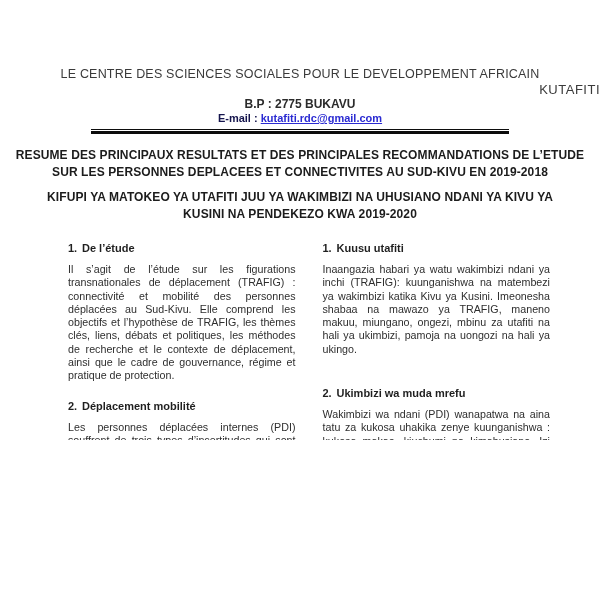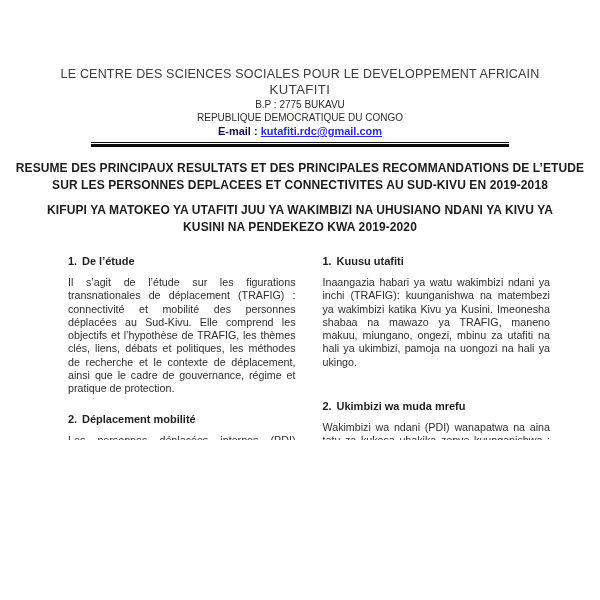--- a/index.html
+++ b/index.html
@@ -25,25 +25,27 @@
     font-size: 12.5px;
     line-height: 16px;
     color: #3a3a3a;
     letter-spacing: 0.2px;
   }
   .org-short {
     font-size: 13px;
     line-height: 16px;
     color: #3a3a3a;
     letter-spacing: 0.5px;
+    text-align: right;
   }
   .address-line, .country-line {
-    font-size: 10px;
+    font-size: 12px;
     line-height: 13px;
     color: #2b2b2b;
+    font-weight: bold;
   }
   .email-line {
     font-size: 11px;
     line-height: 14px;
     font-weight: bold;
     color: #15154d;
   }
   .email-link {
     color: #2a2ad2;
     text-decoration: underline;
@@ -111,21 +113,20 @@
 </style>
 </head>
 <body>
 
 <div class="page">
 
   <div class="letterhead">
     <div class="org-name">LE CENTRE DES SCIENCES SOCIALES POUR LE DEVELOPPEMENT AFRICAIN</div>
     <div class="org-short">KUTAFITI</div>
     <div class="address-line">B.P : 2775 BUKAVU</div>
-    <div class="country-line">REPUBLIQUE DEMOCRATIQUE DU CONGO</div>
     <div class="email-line">
       <span>E-mail :</span>
       <a class="email-link">kutafiti.rdc@gmail.com</a>
     </div>
     <div class="double-rule"></div>
   </div>
 
   <div class="titles">
     <div class="title-block-fr">
       <div class="title-line">RESUME DES PRINCIPAUX RESULTATS ET DES PRINCIPALES RECOMMANDATIONS DE L’ETUDE</div>

